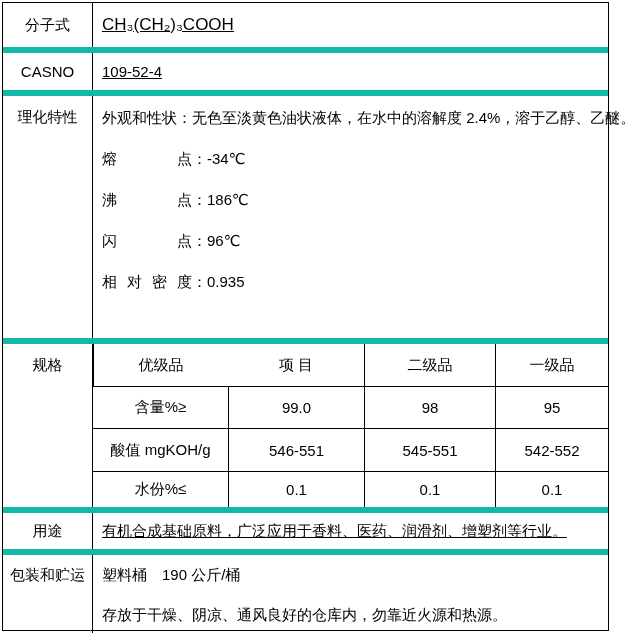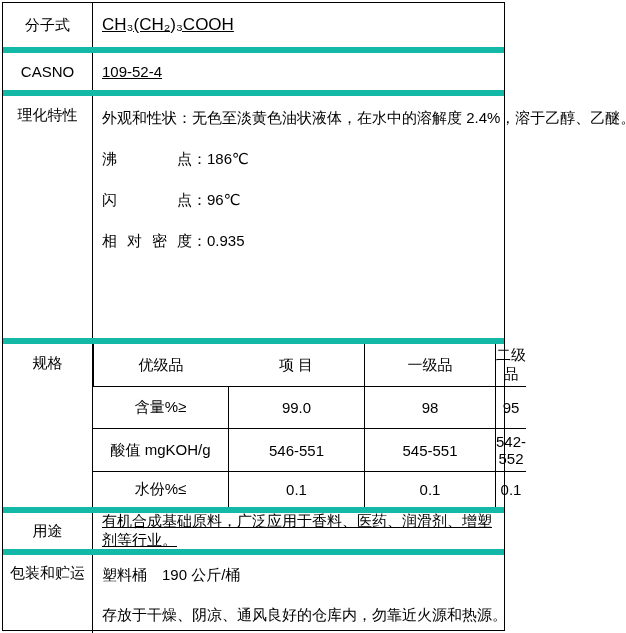--- a/index.html
+++ b/index.html
@@ -12,21 +12,21 @@
     position: relative;
     width: 626px;
     height: 633px;
     background: #ffffff;
     overflow: hidden;
   }
   .tbl {
     position: absolute;
     left: 2px;
     top: 2px;
-    width: 503px;
+    width: 607px;
     height: 629px;
     border: 1px solid #000;
     display: flex;
     flex-direction: column;
     font-size: 15px;
   }
   .row {
     display: flex;
     border-top: 6px solid #14b8a6;
     flex-shrink: 0;
@@ -41,21 +41,21 @@
   .label-cell {
     width: 90px;
     flex-shrink: 0;
     border-right: 1px solid #000;
     display: flex;
     align-items: center;
     justify-content: center;
     text-align: center;
   }
   .label-cell.top { align-items: flex-start; }
-  .label-cell.top span { line-height: 41px; font-family: Liberation Mono, monospace; }
+  .label-cell.top span { line-height: 41px; }
   .r4 .label-cell.top span { line-height: 42px; }
   .r6 .label-cell.top span { line-height: 40px; }
   .content-cell {
     flex: 1;
     min-width: 0;
   }
   .vcenter {
     display: flex;
     align-items: center;
     padding-left: 9px;
@@ -114,41 +114,44 @@
       </div>
     </div>
 
     <div class="row r3">
       <div class="label-cell top">
         <span>理化特性</span>
       </div>
       <div class="content-cell props">
         <div class="line">外观和性状：无色至淡黄色油状液体，在水中的溶解度 2.4%，溶于乙醇、乙醚。</div>
         <div class="line">
+          <span class="prop-label">熔点</span><span>：</span><span>-34℃</span>
+        </div>
+        <div class="line">
           <span class="prop-label">沸点</span><span>：</span><span>186℃</span>
         </div>
         <div class="line">
           <span class="prop-label">闪点</span><span>：</span><span>96℃</span>
         </div>
         <div class="line">
           <span class="prop-label">相对密度</span><span>：</span><span>0.935</span>
         </div>
       </div>
     </div>
 
     <div class="row r4">
       <div class="label-cell top">
         <span>规格</span>
       </div>
       <div class="content-cell">
         <div class="spec-grid">
           <div class="spec-cell hr">优级品</div>
           <div class="spec-cell hr c0">项 目</div>
+          <div class="spec-cell hr">二级品</div>
           <div class="spec-cell hr">一级品</div>
-          <div class="spec-cell hr">二级品</div>
 
           <div class="spec-cell c0">含量%≥</div>
           <div class="spec-cell">99.0</div>
           <div class="spec-cell">98</div>
           <div class="spec-cell">95</div>
 
           <div class="spec-cell c0">酸值 mgKOH/g</div>
           <div class="spec-cell">546-551</div>
           <div class="spec-cell">545-551</div>
           <div class="spec-cell">542-552</div>

